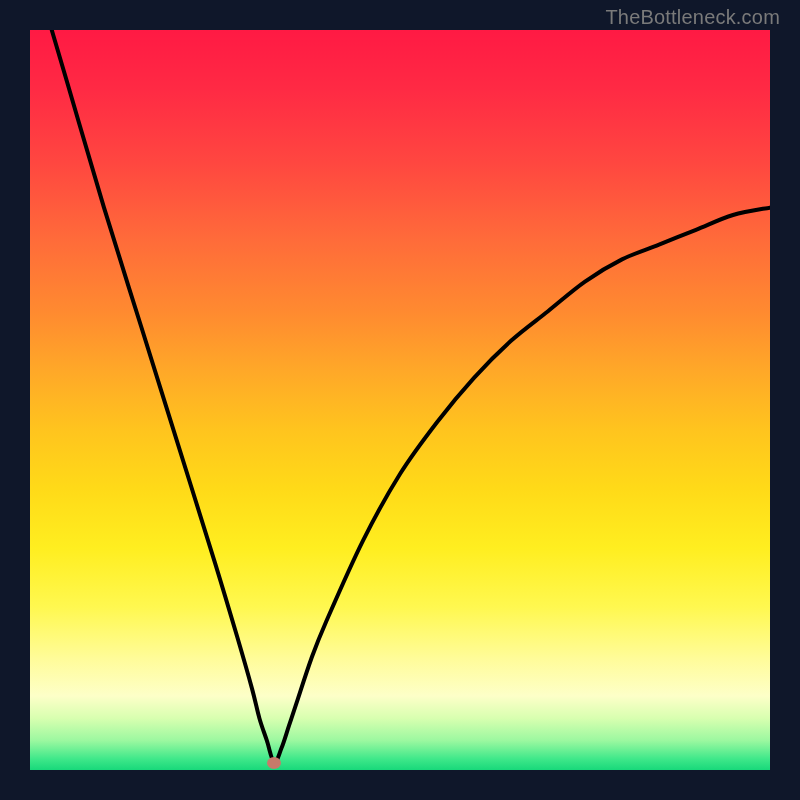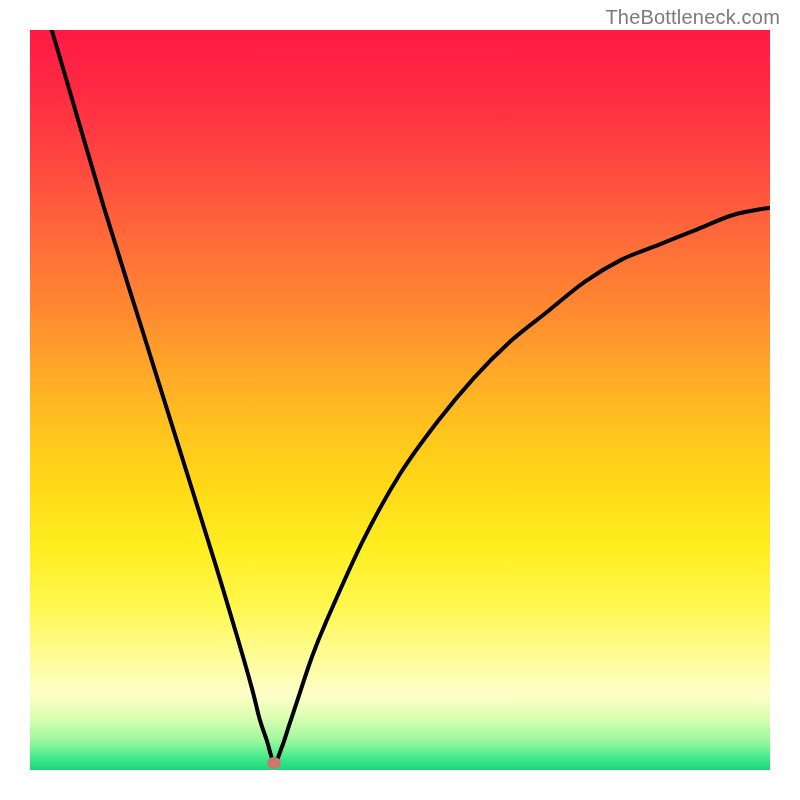--- a/index.html
+++ b/index.html
@@ -10,21 +10,21 @@
     background: #000;
     font-family: Arial, Helvetica, sans-serif;
     position: relative;
   }
   .frame {
     position: absolute;
     top: 0;
     left: 0;
     width: 800px;
     height: 800px;
-    background: #ffffff;
+    background: #0f172a;
   }
   .plot-area {
     position: absolute;
     top: 30px;
     left: 30px;
     width: 740px;
     height: 740px;
     overflow: hidden;
   }
   .gradient-bg {

